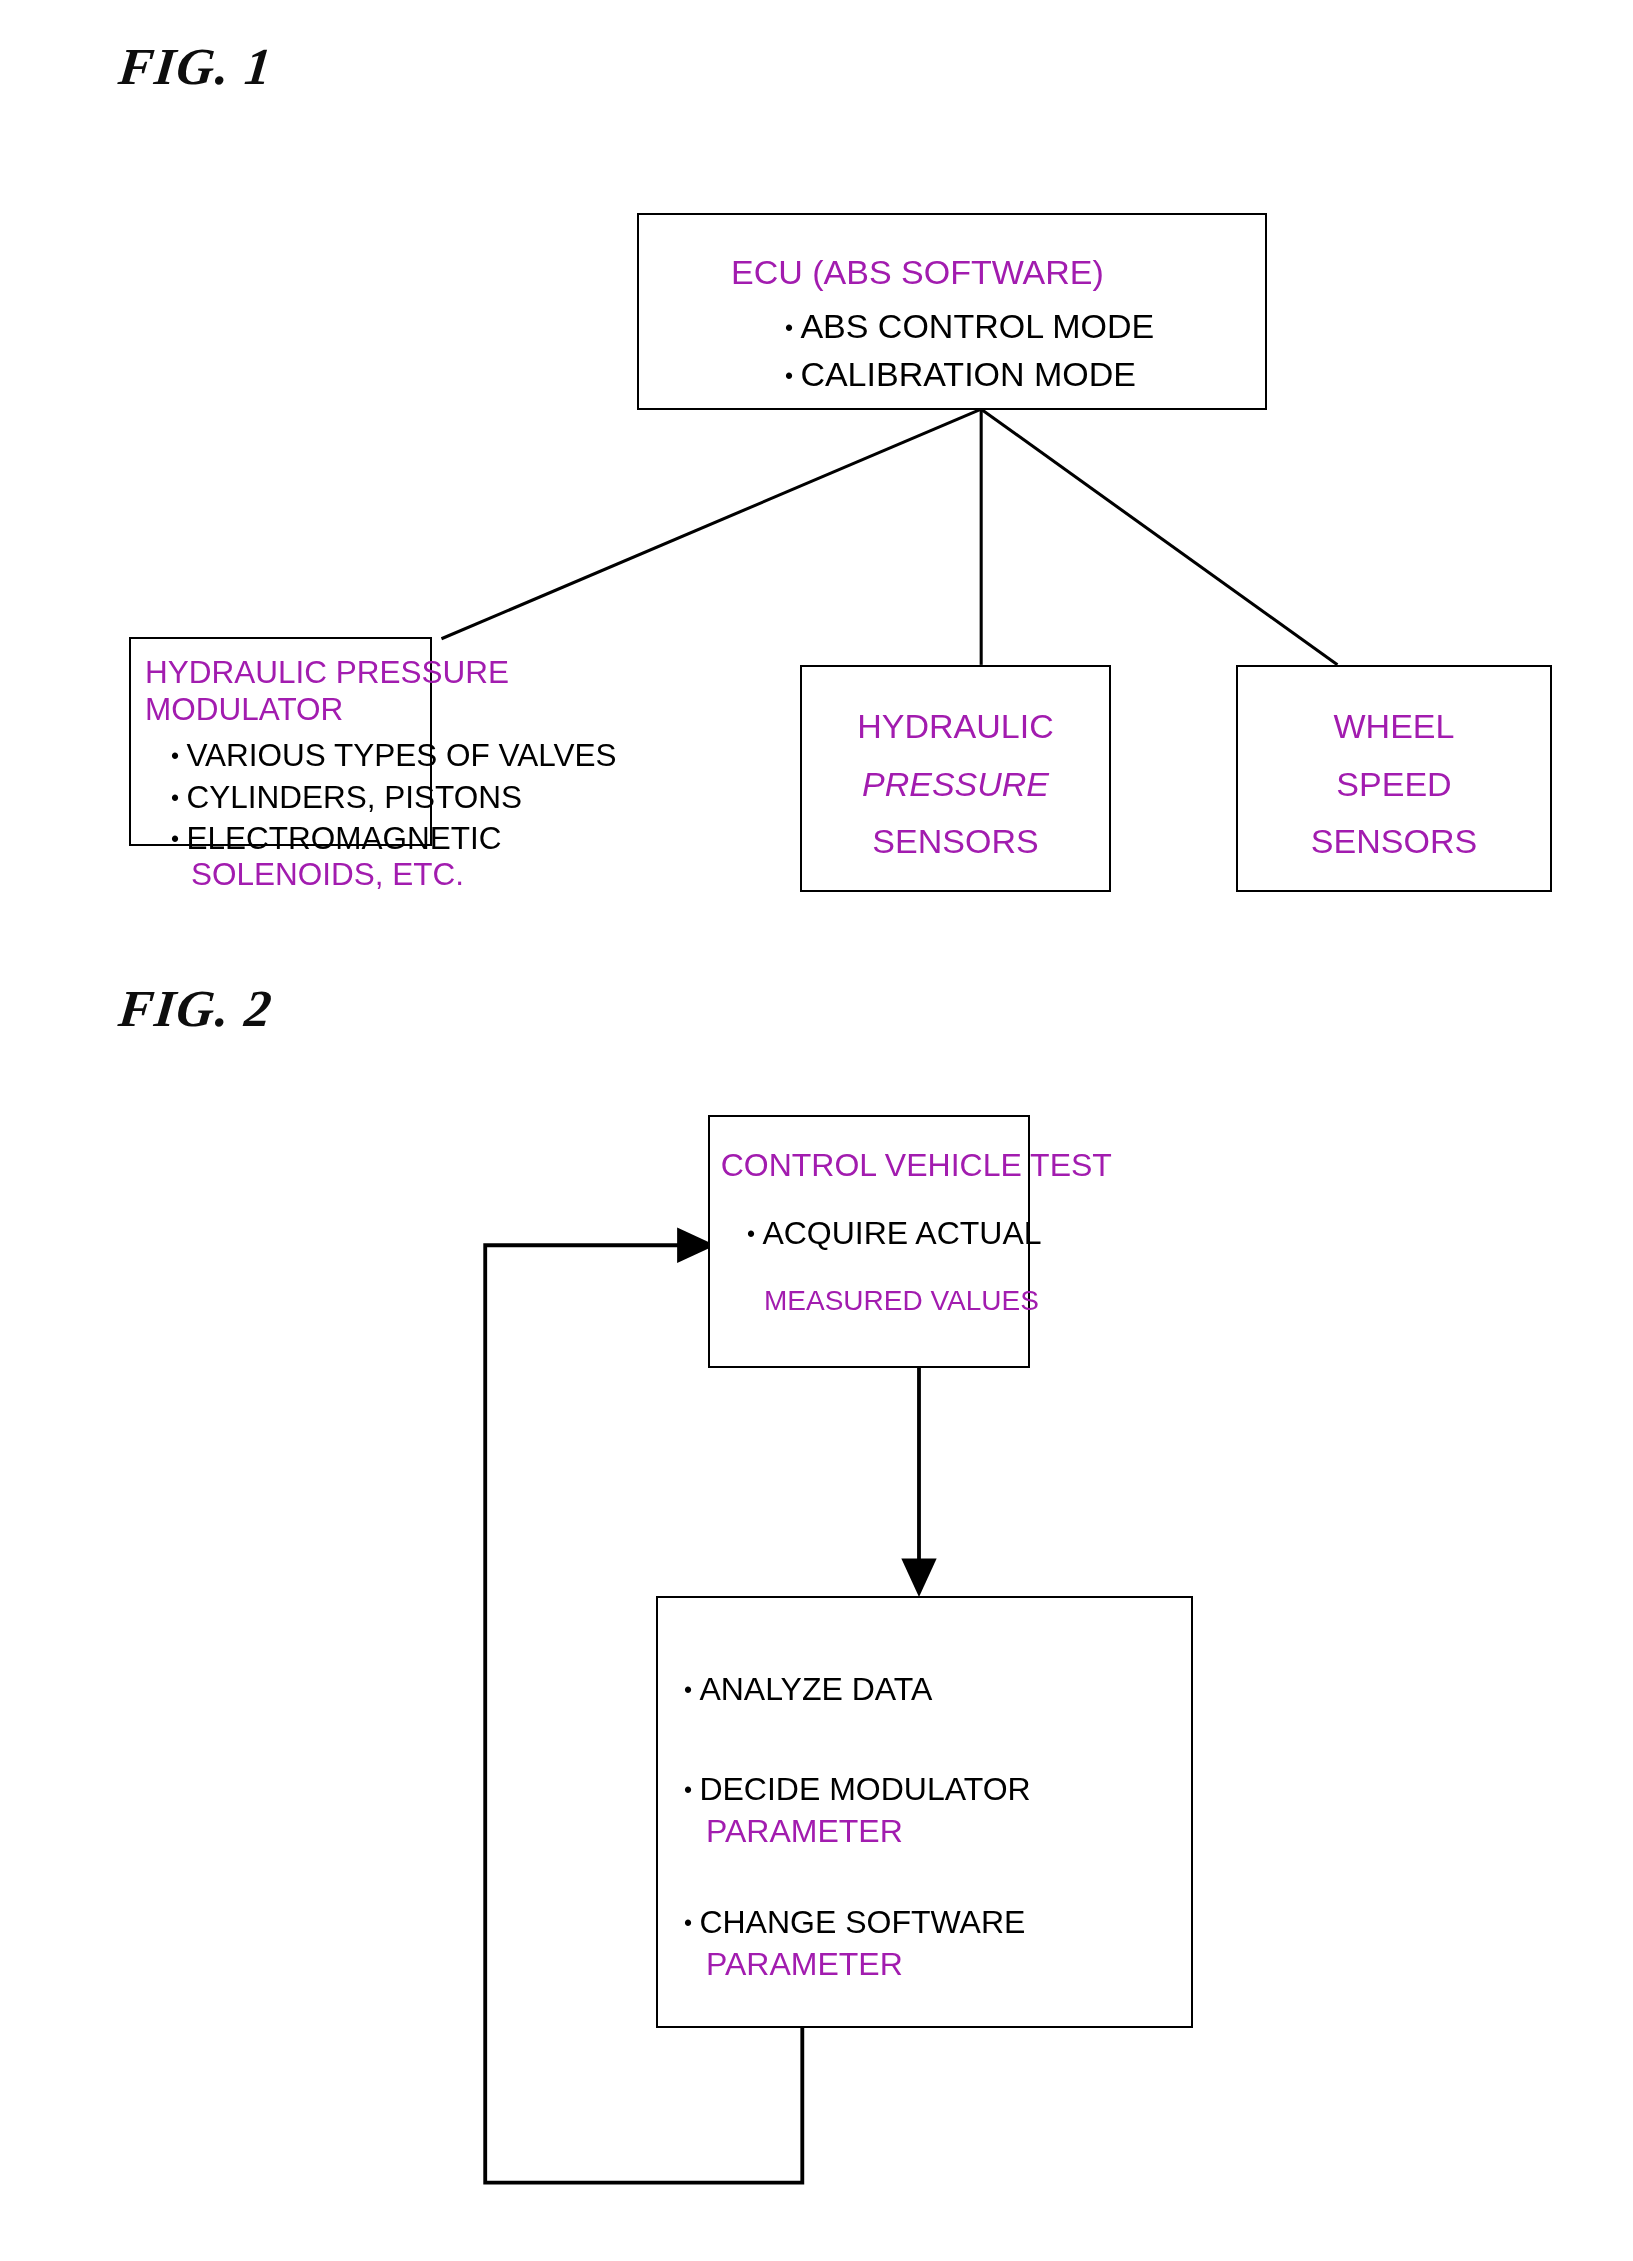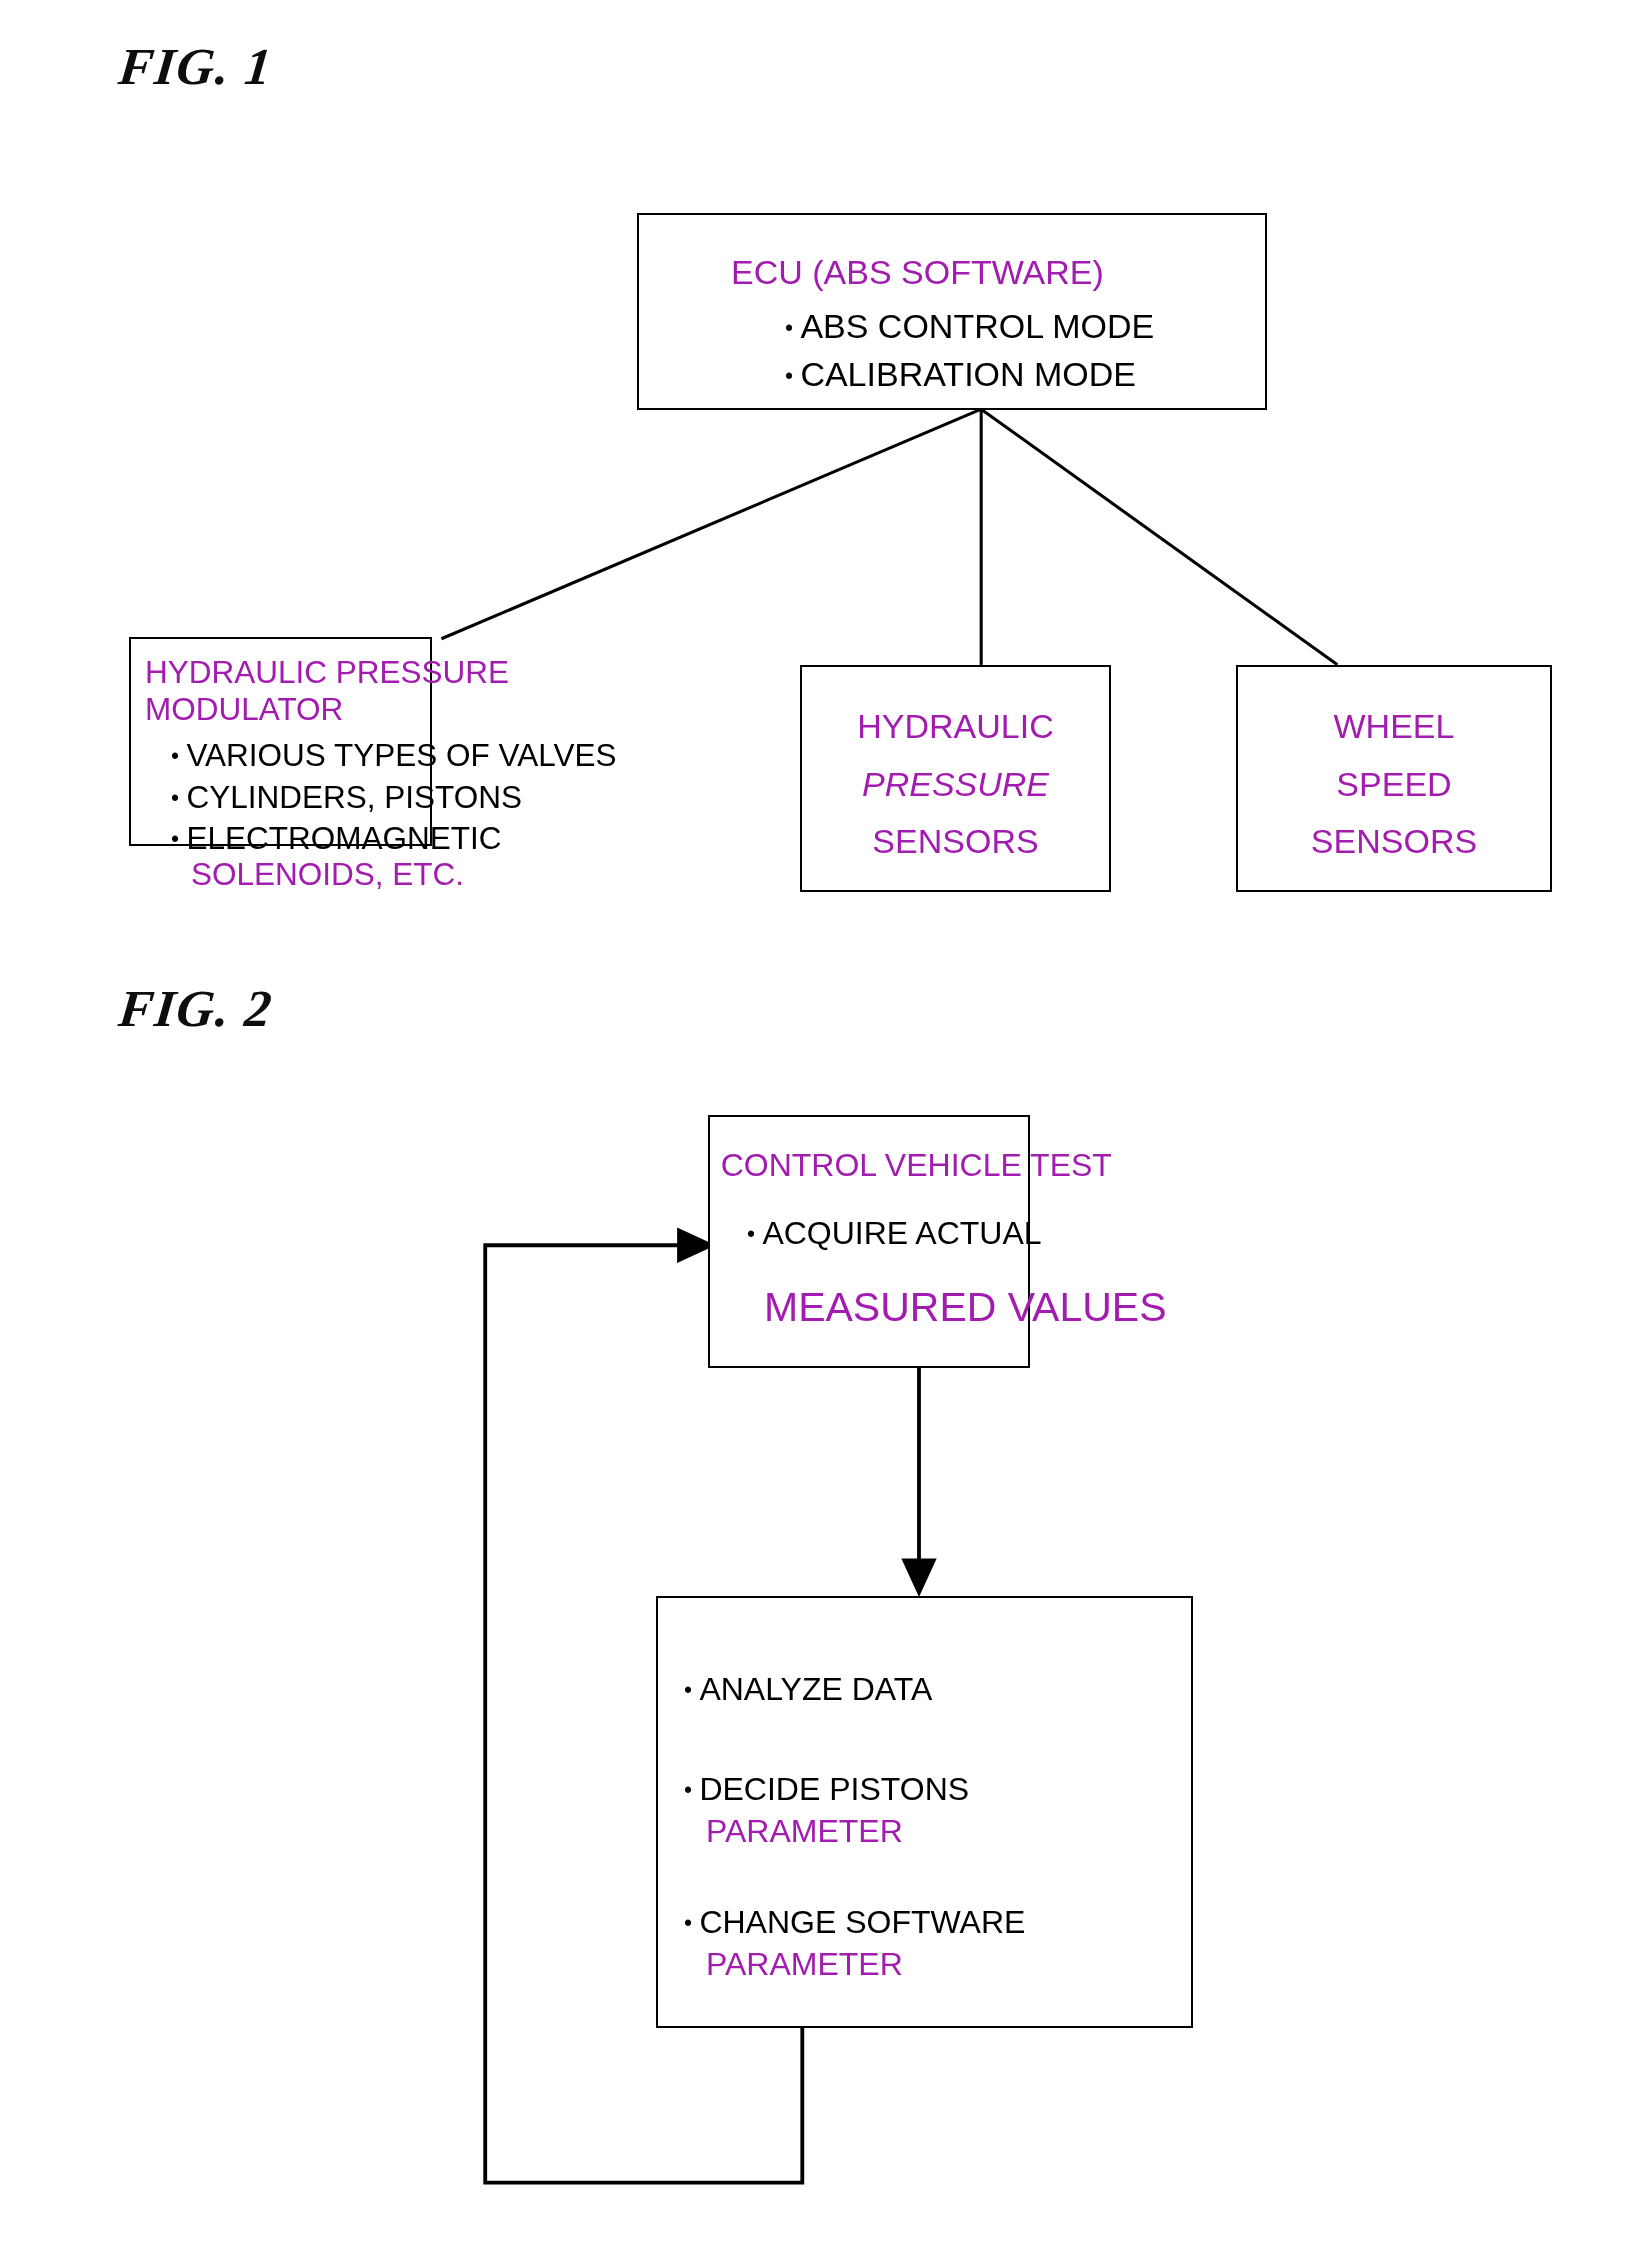--- a/index.html
+++ b/index.html
@@ -138,30 +138,30 @@
     <div class="btxt center" style="top:157px; font-size:34px;">SENSORS</div>
   </div>
 
   <div class="fig-label" style="left:119px; top:979px;">FIG. 2</div>
 
   <div class="box" style="left:708px; top:1115px; width:322px; height:253px;">
     <div class="btxt" style="left:10.7px; top:32px; font-size:32px;">CONTROL VEHICLE TEST</div>
     <div class="bullet-line" style="left:37px; top:98px; font-size:32px;">
       <span class="bullet-dot">•</span><span>ACQUIRE ACTUAL</span>
     </div>
-    <div class="btxt" style="left:54px; top:170px; font-size:41px;">MEASURED VALUES</div>
+    <div class="btxt" style="left:54px; top:170px; font-size:28px;">MEASURED VALUES</div>
   </div>
 
   <div class="box" style="left:656px; top:1596px; width:537px; height:432px;">
     <div class="bullet-line" style="left:26px; top:73px; font-size:32px;">
       <span class="bullet-dot">•</span><span>ANALYZE DATA</span>
     </div>
 
     <div class="bullet-line" style="left:26px; top:173px; font-size:32px;">
-      <span class="bullet-dot">•</span><span>DECIDE PISTONS</span>
+      <span class="bullet-dot">•</span><span>DECIDE MODULATOR</span>
     </div>
     <div class="btxt" style="left:48px; top:217px; font-size:32px;">PARAMETER</div>
 
     <div class="bullet-line" style="left:26px; top:306px; font-size:32px;">
       <span class="bullet-dot">•</span><span>CHANGE SOFTWARE</span>
     </div>
     <div class="btxt" style="left:48px; top:350px; font-size:32px;">PARAMETER</div>
   </div>
 
 </div>

